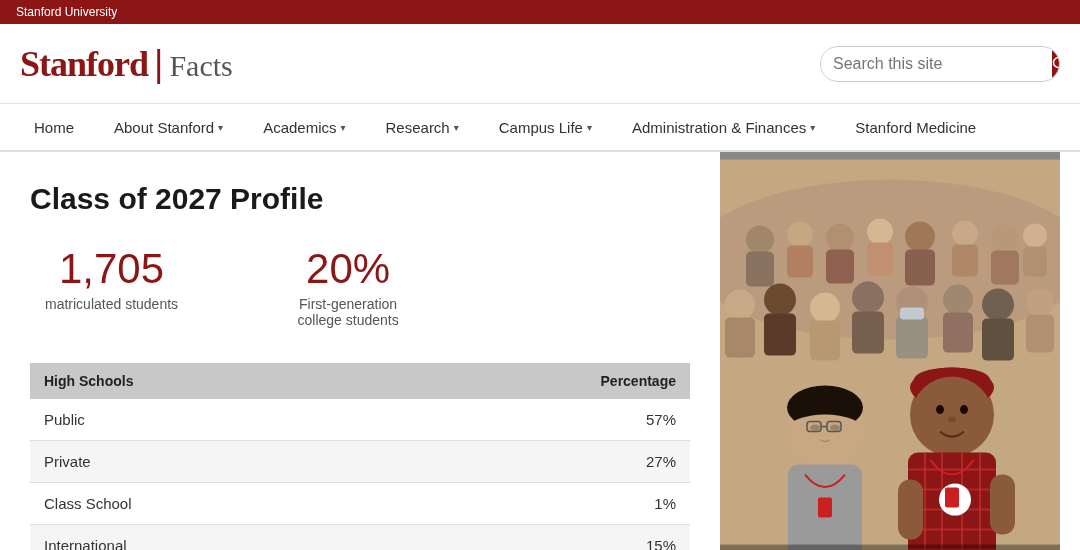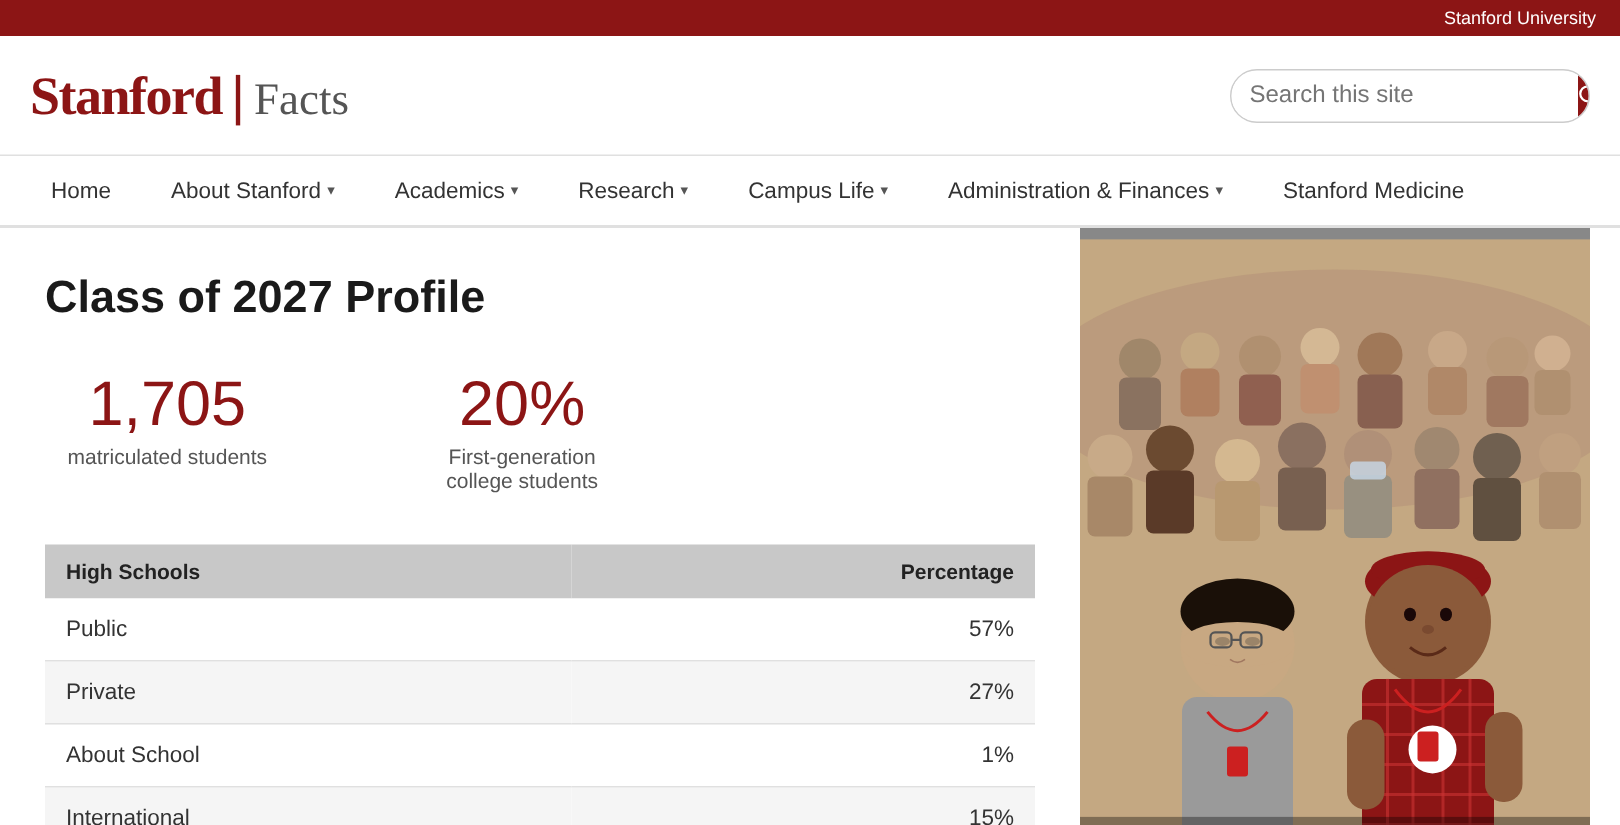--- a/index.html
+++ b/index.html
@@ -7,21 +7,20 @@
 
     
     .top-bar {
       background: #8c1515;
       color: #fff;
       font-size: 12px;
       padding: 4px 16px;
       height: 24px;
       display: flex;
       align-items: center;
-      justify-content: flex-end;
     }
 
     
     .header {
       display: flex;
       align-items: center;
       justify-content: space-between;
       padding: 10px 20px;
       border-bottom: 1px solid #e0e0e0;
       height: 80px;
@@ -304,21 +303,21 @@
       <tbody id="table-body">
       <tr>
             <td>Public</td>
             <td>57%</td>
           </tr>
           <tr>
             <td>Private</td>
             <td>27%</td>
           </tr>
           <tr>
-            <td>About School</td>
+            <td>Class School</td>
             <td>1%</td>
           </tr>
           <tr>
             <td>International</td>
             <td>15%</td>
           </tr>
         </tbody>
     </table>
 
   </div>

